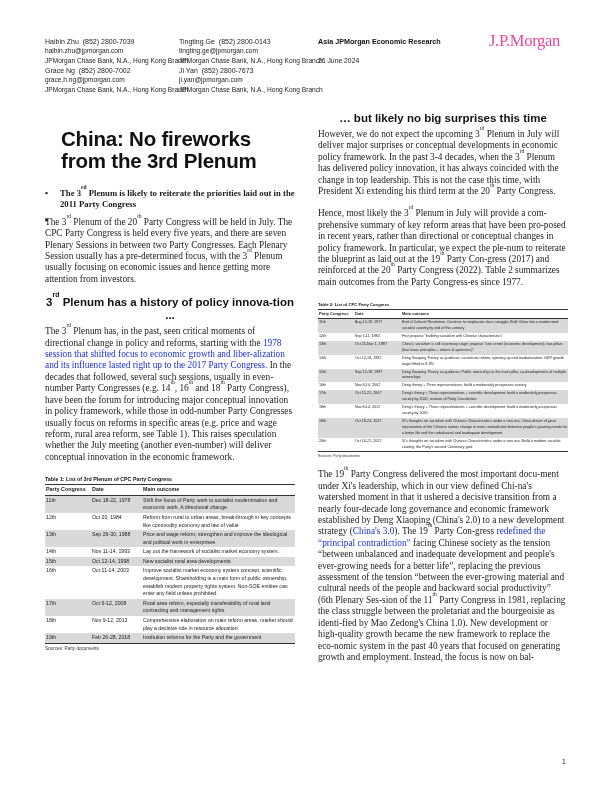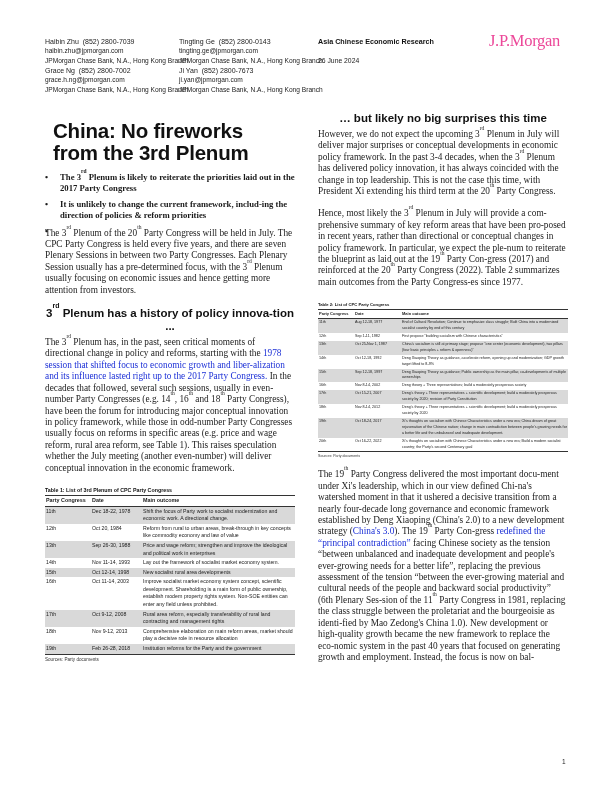--- a/index.html
+++ b/index.html
@@ -8,21 +8,21 @@
   .author-block .name { font-size:7px; }
   .dept { position:absolute; left:318px; top:37px; font-family:"Liberation Sans", sans-serif; font-size:7.2px; font-weight:bold; color:#111; }
   .date { position:absolute; left:318px; top:57px; font-family:"Liberation Sans", sans-serif; font-size:6.8px; color:#222; }
   .logo { position:absolute; left:489px; top:31px; font-family:"Liberation Serif", serif; font-size:16.5px; color:#ec4899; letter-spacing:-0.3px; }
 
   
   .col { position:absolute; }
   .col-left { left:45px; top:112px; width:250px; }
   .col-right { left:318px; top:112px; width:250px; }
 
-  h1.title { margin:8px; font-family:"Liberation Sans", sans-serif; font-weight:bold; font-size:20.5px; line-height:22px; color:#111; letter-spacing:-0.2px; }
+  h1.title { margin:16px; font-family:"Liberation Sans", sans-serif; font-weight:bold; font-size:20.5px; line-height:22px; color:#111; letter-spacing:-0.2px; }
   ul.bullets { list-style:none; margin:8px 0 0 0; padding:0; }
   ul.bullets li { position:relative; padding-left:15px; font-family:"Liberation Serif", serif; font-weight:bold; font-size:8.7px; line-height:11.4px; margin-bottom:4px; color:#1a1a1a; }
   ul.bullets li .dot { position:absolute; left:0; top:0; }
   p.body { margin:0; font-family:"Liberation Serif", serif; font-size:9.3px; line-height:11.4px; color:#222; text-align:left; }
   sup { font-size:5.5px; vertical-align:top; position:relative; top:-1px; line-height:0; }
   h2.sub { margin:0; font-family:"Liberation Sans", sans-serif; font-weight:bold; font-size:11.5px; line-height:13px; color:#111;text-align:center; }
   a.link { color:#1b2fd6; }
 
   
   .tbl-caption { font-family:"Liberation Sans", sans-serif; font-weight:bold; font-size:5.3px; color:#111; margin-bottom:2px; }
@@ -57,30 +57,30 @@
   <div class="name"><span>Grace Ng</span>&nbsp;&nbsp;<span>(852) 2800-7002</span></div>
   <div>grace.h.ng@jpmorgan.com</div>
   <div>JPMorgan Chase Bank, N.A., Hong Kong Branch</div>
 </div>
 <div class="author-block" style="left:179px; top:66px;">
   <div class="name"><span>Ji Yan</span>&nbsp;&nbsp;<span>(852) 2800-7673</span></div>
   <div>ji.yan@jpmorgan.com</div>
   <div>JPMorgan Chase Bank, N.A., Hong Kong Branch</div>
 </div>
 
-<div class="dept">Asia Chinese Economic Research</div>
+<div class="dept">Asia JPMorgan Economic Research</div>
 <div class="date">26 June 2024</div>
 <div class="logo">J.P.Morgan</div>
 
 <div class="col col-left">
   <h1 class="title">China: No fireworks from the 3rd Plenum</h1>
 
   <ul class="bullets">
-    <li><span class="dot">•</span><span>The 3</span><sup>rd</sup><span> Plenum is likely to reiterate the priorities laid out in the 2017 Party Congress</span></li>
-    <li><span class="dot">•</span><span>It is unlikely to change the current framework, includ-ing the direction of policies &amp; reform priorities</span></li>
+    <li><span class="dot">•</span><span>The 3</span><sup>rd</sup><span> Plenum is likely to reiterate the priorities laid out in the 2011 Party Congress</span></li>
+    <li><span class="dot">•</span></li>
     <li><span class="dot">•</span></li>
   </ul>
 
   <p class="body" style="margin-top:6px;"><span>The 3</span><sup>rd</sup><span> Plenum of the 20</span><sup>th</sup><span> Party Congress will be held in July. The CPC Party Congress is held every five years, and there are seven Plenary Sessions in between two Party Congresses. Each Plenary Session usually has a pre-determined focus, with the 3</span><sup>rd</sup><span> Plenum usually focusing on economic issues and hence getting more attention from investors.</span></p>
 
   <h2 class="sub" style="margin-top:11px;"><span>3</span><sup style="font-size:7px;">rd</sup><span> Plenum has a history of policy innova-tion ...</span></h2>
 
   <p class="body" style="margin-top:4px;"><span>The 3</span><sup>rd</sup><span> Plenum has, in the past, seen critical moments of directional change in policy and reforms, starting with the </span><a class="link">1978 session that shifted focus to economic growth and liber-alization and its influence lasted right up to the 2017 Party Congress. </a><span>In the decades that followed, several such sessions, usually in even-number Party Congresses (e.g. 14</span><sup>th</sup><span>, 16</span><sup>th</sup><span> and 18</span><sup>th</sup><span> Party Congress), have been the forum for introducing major conceptual innovation in policy framework, while those in odd-number Party Congresses usually focus on reforms in specific areas (e.g. price and wage reform, rural area reform, see Table 1). This raises speculation whether the July meeting (another even-number) will deliver conceptual innovation in the economic framework.</span></p>
 
   <div style="margin-top:13px;">

